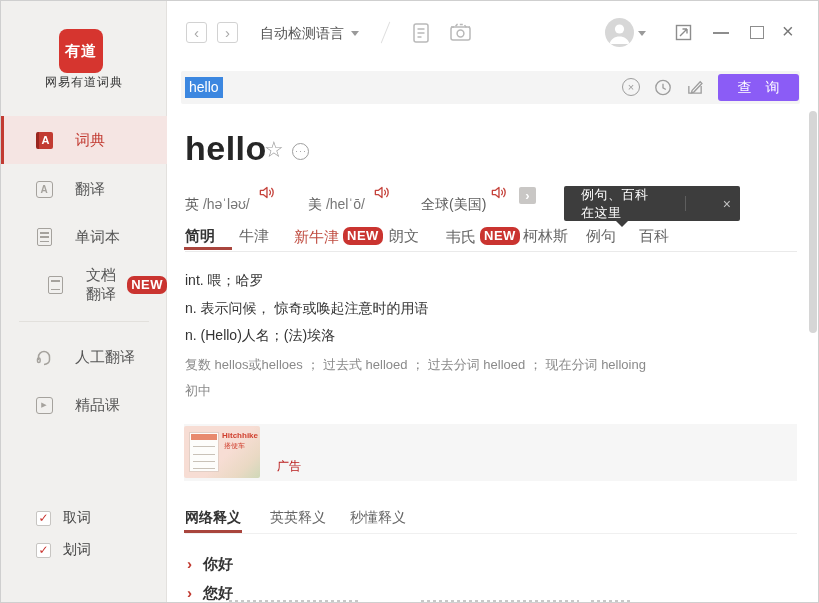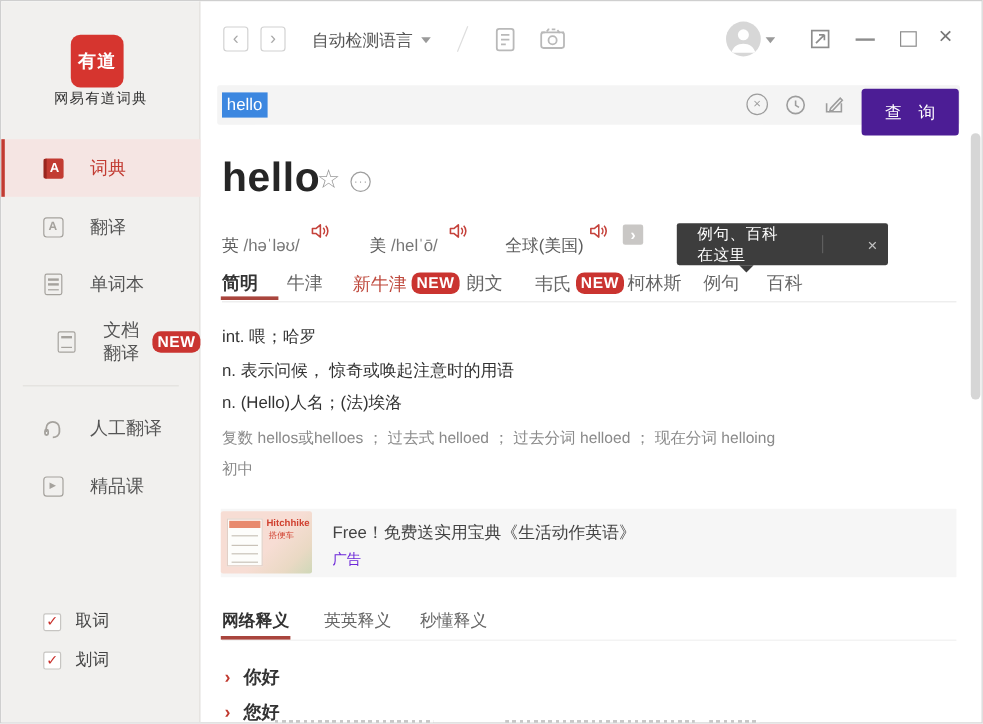--- a/index.html
+++ b/index.html
@@ -63,22 +63,22 @@
                line-height:1; }
 
   
   .searchbar { position:absolute; left:180px; top:70px; width:619px; height:33px;
                background:#f4f4f4; border-radius:2px; }
   .sel-text { position:absolute; left:4px; top:6px; background:#3c87e0; color:#fff;
               font-size:14px; padding:2px 4px 3px; }
   .round-ic { position:absolute; top:77px; width:18px; height:18px; border:1.3px solid #9d9d9d;
               border-radius:50%; color:#9d9d9d; display:flex; align-items:center;
               justify-content:center; font-size:11px; line-height:1; }
-  .query-btn { position:absolute; left:717px; top:73px; width:81px; height:39px;
-               background:#4c1d95; border:none; border-radius:3px; color:#fff;
+  .query-btn { position:absolute; left:717px; top:73px; width:81px; height:27px;
+               background:#8b5cf6; border:none; border-radius:3px; color:#fff;
                font-size:14px; letter-spacing:5px; padding-left:5px; text-align:center;
                line-height:27px; font-family:inherit; }
 
   
   .headword { position:absolute; left:184px; top:128px; font-size:34px; font-weight:bold;
               color:#262626; letter-spacing:.5px; }
   .star { position:absolute; left:263px; top:138px; font-size:22px; color:#9a9a9a; line-height:1; }
   .more-circ { position:absolute; left:291px; top:142px; width:17px; height:17px;
                border:1.2px solid #9e9e9e; border-radius:50%; color:#9e9e9e;
                font-size:9px; letter-spacing:1px; display:flex; align-items:center;
@@ -122,21 +122,21 @@
               border-radius:2px; overflow:hidden; }
   .ad-book { position:absolute; left:5px; top:6px; width:30px; height:40px; background:#fdfdfb;
              border:1px solid #e2cfc6; padding:9px 3px 2px; display:flex; flex-direction:column;
              justify-content:space-between; }
   .ad-book::before { content:""; display:block; height:6px; background:#e88a6e;
                      margin:-8px -2px 0; }
   .ad-book i { display:block; height:1px; background:#c9c2b8; }
   .ad-brand { position:absolute; left:38px; top:5px; font-size:8px; font-weight:bold; color:#d0402f; }
   .ad-name  { position:absolute; left:40px; top:15px; font-size:7px; color:#d0402f; }
   .ad-title { position:absolute; left:93px; top:11px; font-size:14px; color:#444; }
-  .ad-label { position:absolute; left:93px; top:34px; font-size:12px; color:#6d28d9; }
+  .ad-label { position:absolute; left:93px; top:34px; font-size:12px; color:#b91c1c; }
 
   
   .wline { position:absolute; left:184px; top:532px; width:612px; height:1px; background:#f0f0f0; }
   .wtab { position:absolute; top:508px; font-size:14px; color:#666; }
   .wtab.active { color:#333; font-weight:bold; }
   .wtab-underline { position:absolute; left:183px; top:529px; width:58px; height:3px;
                     background:#a9453d; }
   .entry { position:absolute; left:186px; font-size:15px; color:#333; font-weight:bold; }
   .entry .arr { color:#c0392f; margin-right:11px; font-weight:bold; font-size:15px; }
   .cutoff { position:absolute; top:599px; height:4px;
@@ -392,21 +392,20 @@
     <div class="ad-thumb">
       <div class="ad-book">
           <i></i>
           <i></i>
           <i></i>
           <i></i>
         </div>
       <div class="ad-brand">Hitchhike</div>
       <div class="ad-name">搭便车</div>
     </div>
-    <div class="ad-title">Free！免费送实用宝典《生活动作英语》</div>
     <div class="ad-label">广告</div>
   </div>
 
   <div class="wline"></div>
   <div class="wtab-underline"></div>
   <div class="wtab active" style="left:184px;">
     <span>网络释义</span>
   </div>
   <div class="wtab" style="left:269px;">
     <span>英英释义</span>

